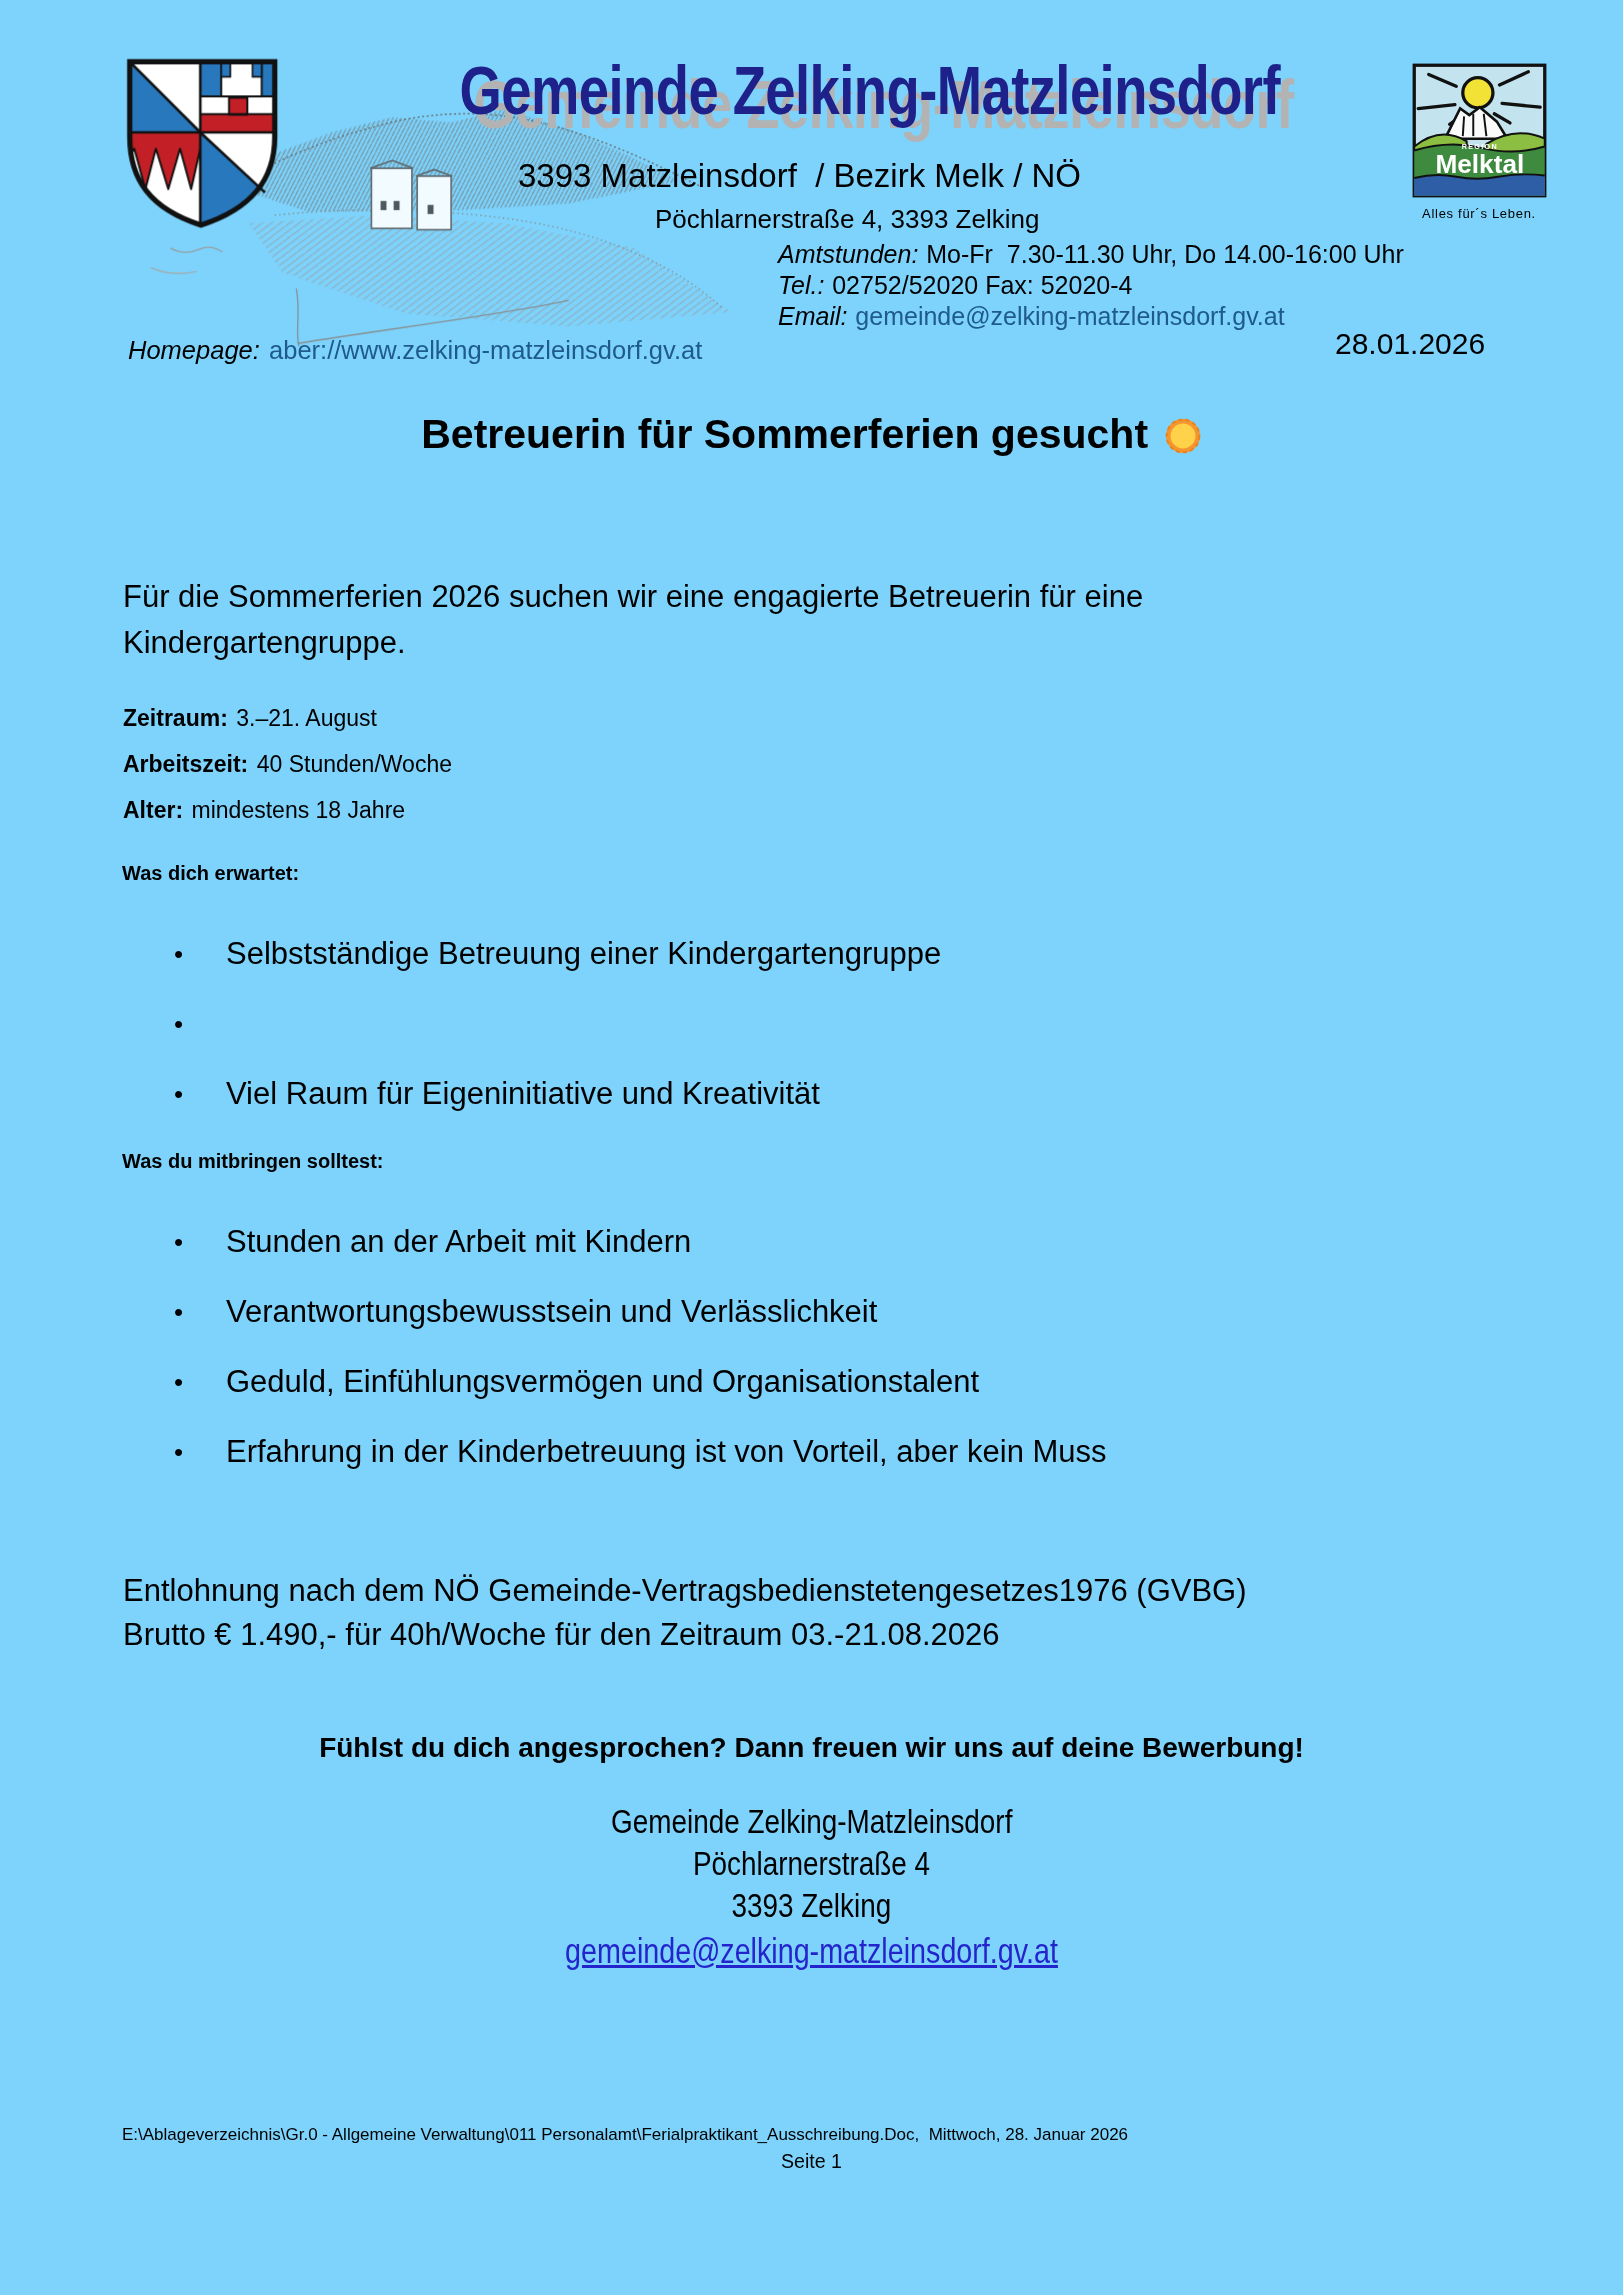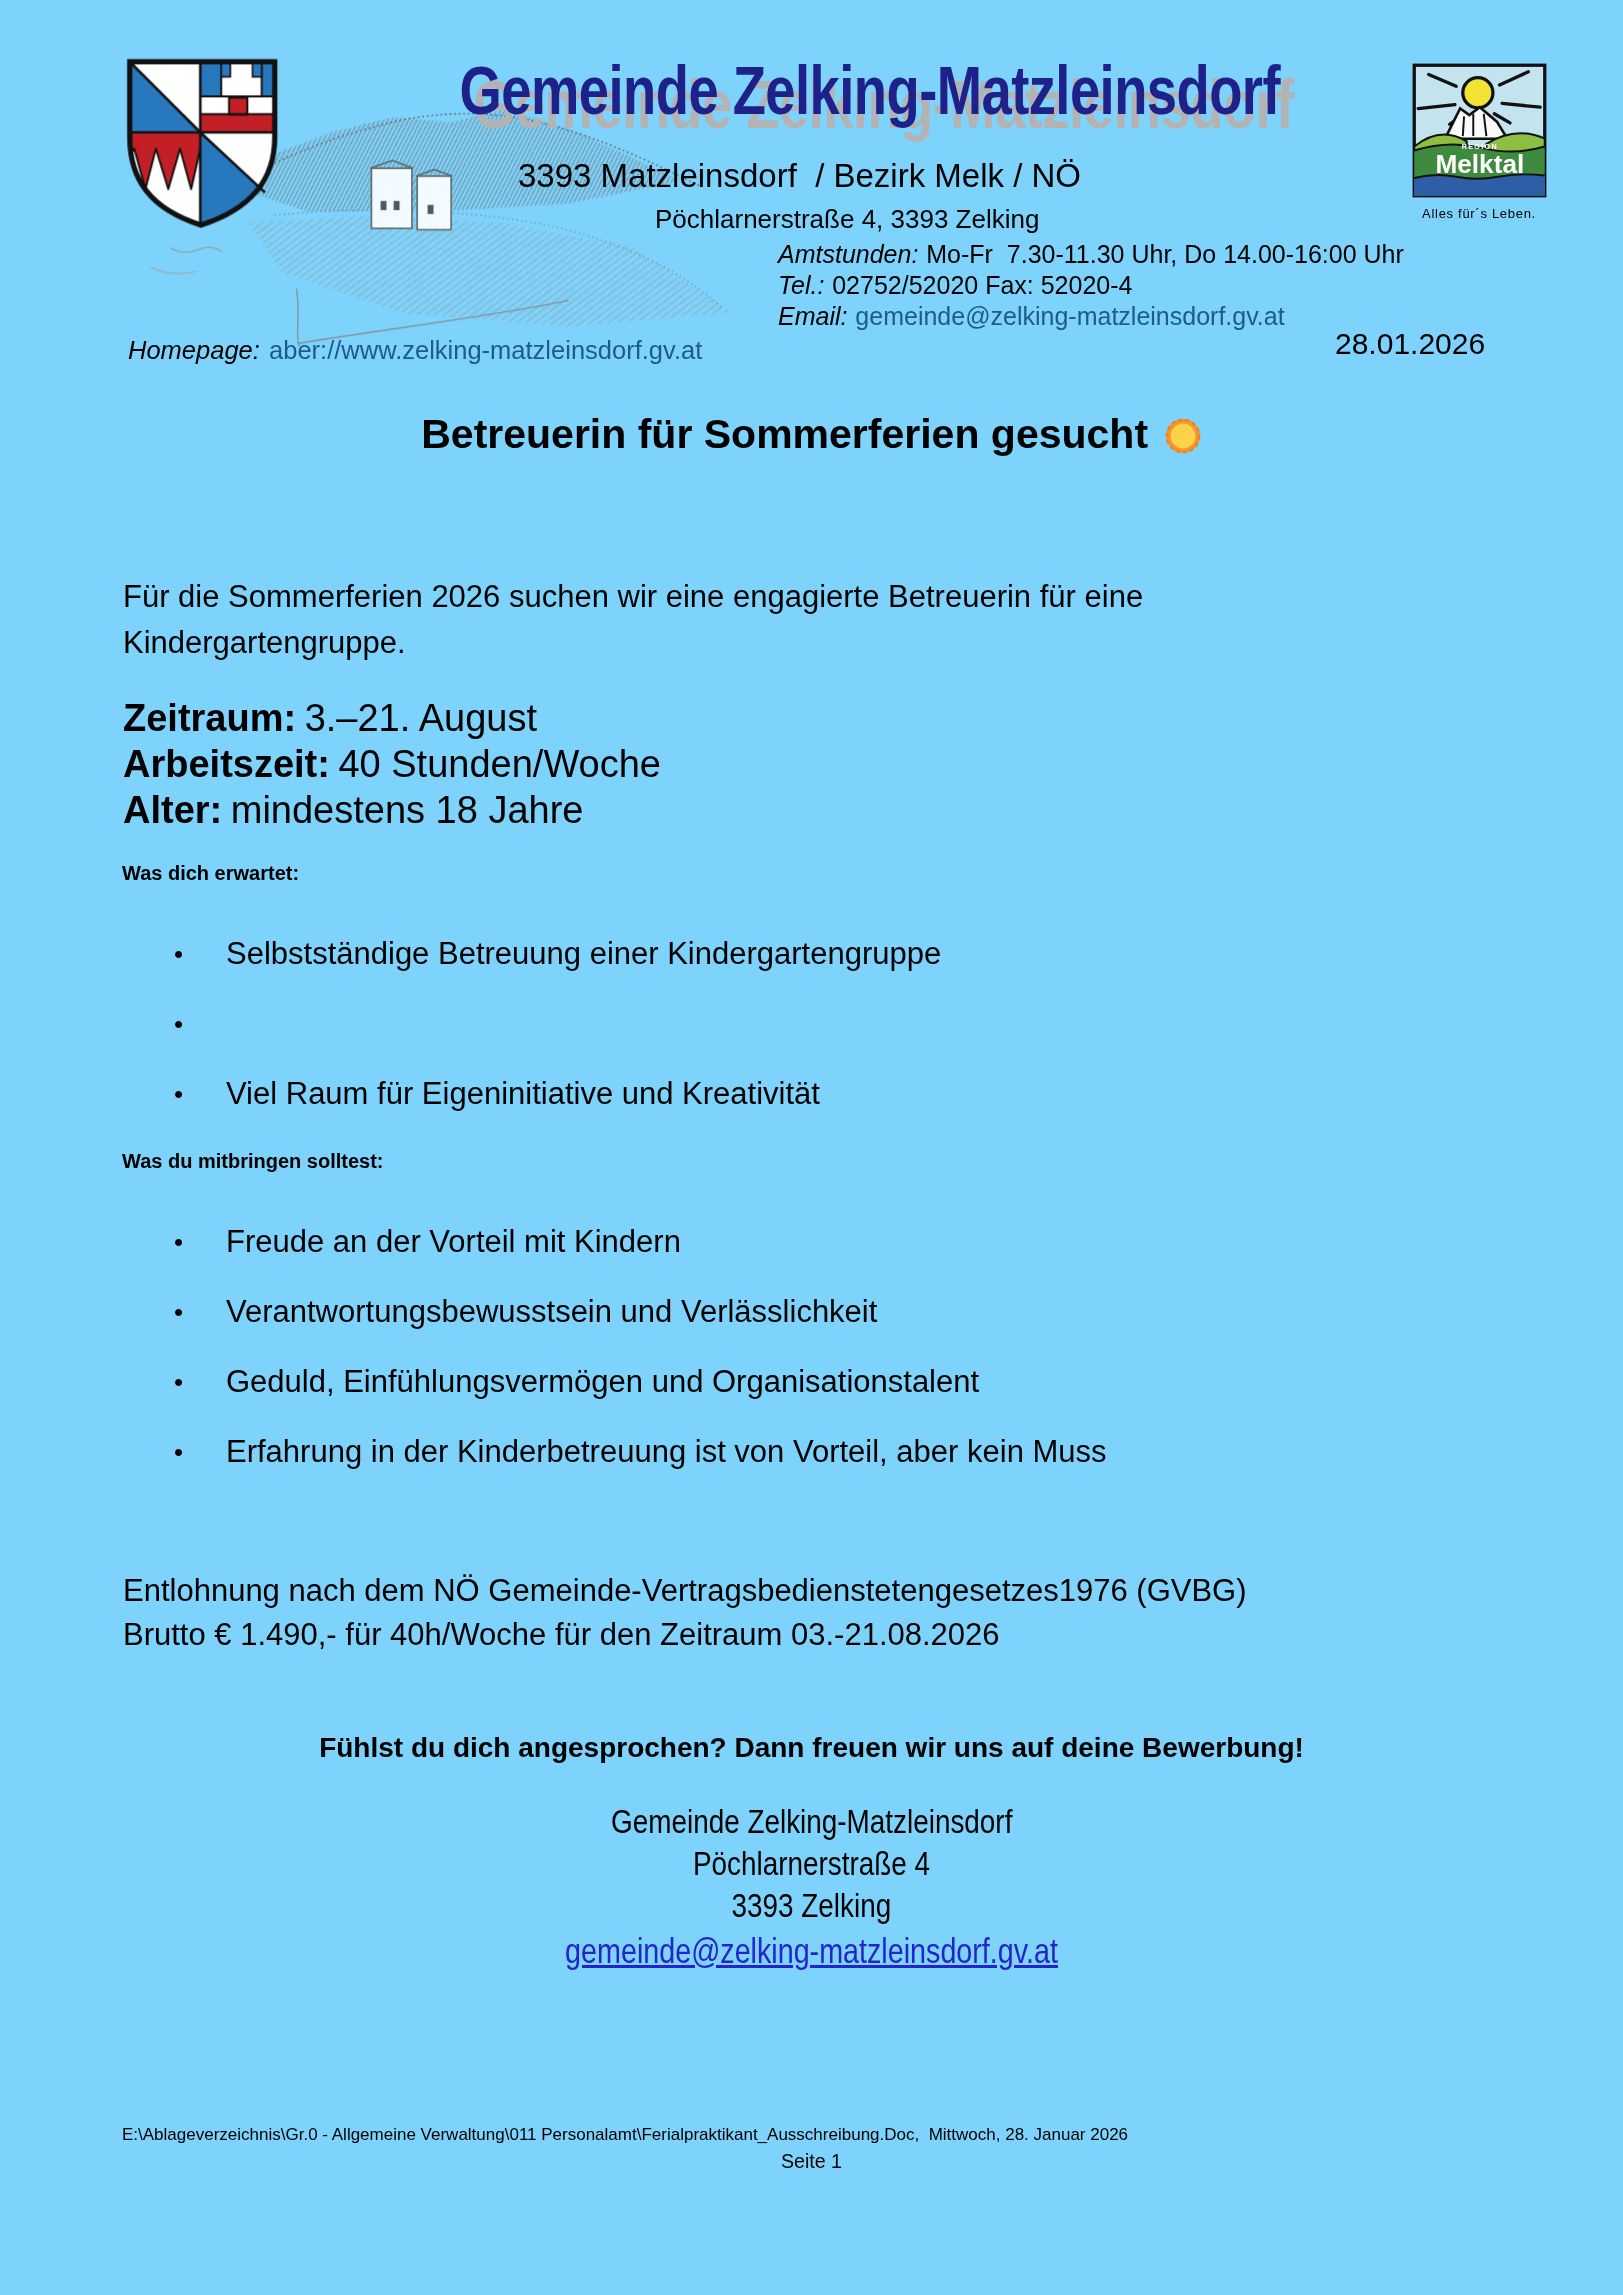--- a/index.html
+++ b/index.html
@@ -41,21 +41,21 @@
   .logo-box svg{display:block;margin:0 auto;}
   .logo-caption{font-size:13px;margin-top:5.2px;letter-spacing:0.7px;}
 
   
   .doc-title{
     left:0;top:411px;width:100%;
     text-align:center;font-size:41px;font-weight:700;
   }
   .doc-title svg{vertical-align:-6.5px;margin-left:15.7px;}
   .intro{left:123px;top:574px;width:1380px;font-size:31px;line-height:46px;}
-  .facts{left:123px;top:695px;width:1380px;font-size:38px;line-height:46px;}
+  .facts{left:123px;top:695px;width:1380px;font-size:23px;line-height:46px;}
   .facts b{font-weight:700;}
   .facts .fv{margin-left:8.5px;}
   .sec-h{left:122px;width:1380px;font-size:20px;font-weight:700;}
   .h-expect{top:862px;}
   .h-bring{top:1150px;}
   .blist{left:123px;width:1380px;font-size:31px;list-style:none;margin:0;padding:0;}
   .l-expect{top:937px;}
   .l-bring{top:1225px;}
   .blist li{display:flex;margin-bottom:36px;line-height:33px;}
   .blist .bt{width:52px;padding-left:51px;flex:none;font-size:26px;line-height:34px;}
@@ -228,21 +228,21 @@
         <span class="bt">•</span>
         <span>Viel Raum für Eigeninitiative und Kreativität</span>
       </li>
   </ul>
 
   <div class="abs sec-h h-bring">Was du mitbringen solltest:</div>
 
   <ul class="abs blist l-bring">
     <li>
         <span class="bt">•</span>
-        <span>Freude an der Vorteil mit Kindern</span>
+        <span>Stunden an der Arbeit mit Kindern</span>
       </li>
     <li>
         <span class="bt">•</span>
         <span>Verantwortungsbewusstsein und Verlässlichkeit</span>
       </li>
     <li>
         <span class="bt">•</span>
         <span>Geduld, Einfühlungsvermögen und Organisationstalent</span>
       </li>
     <li>

